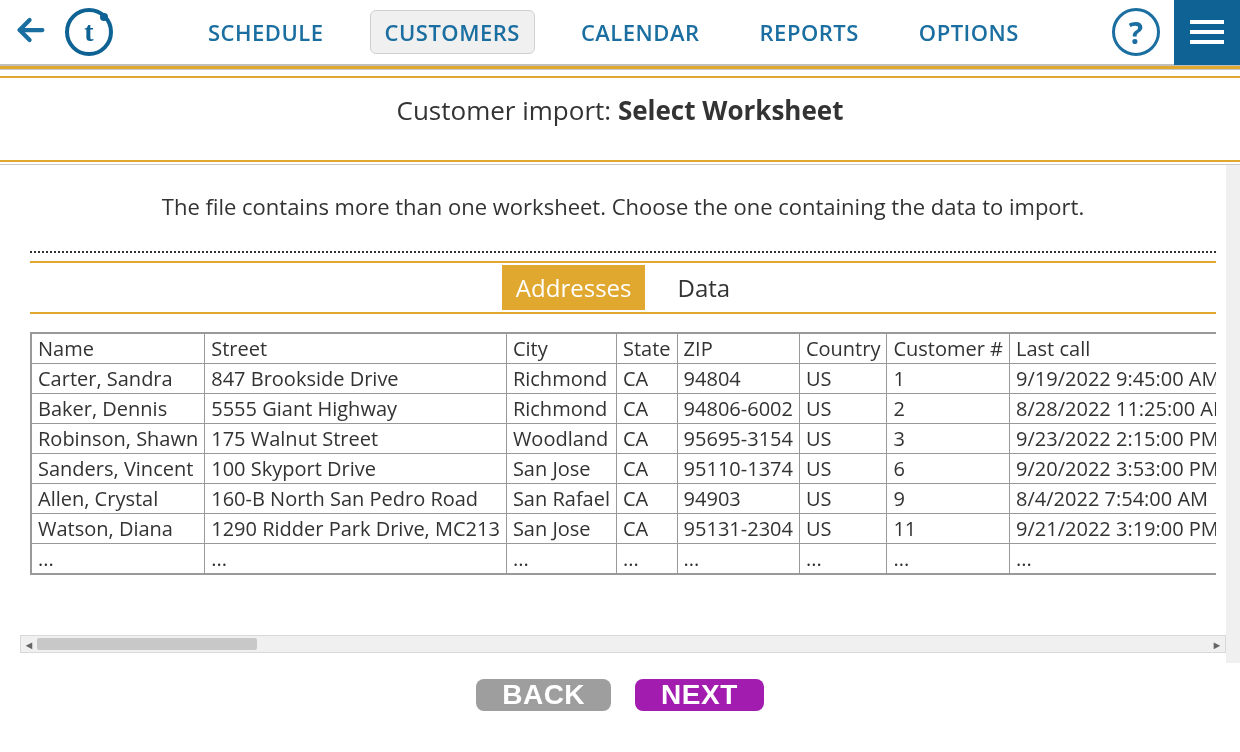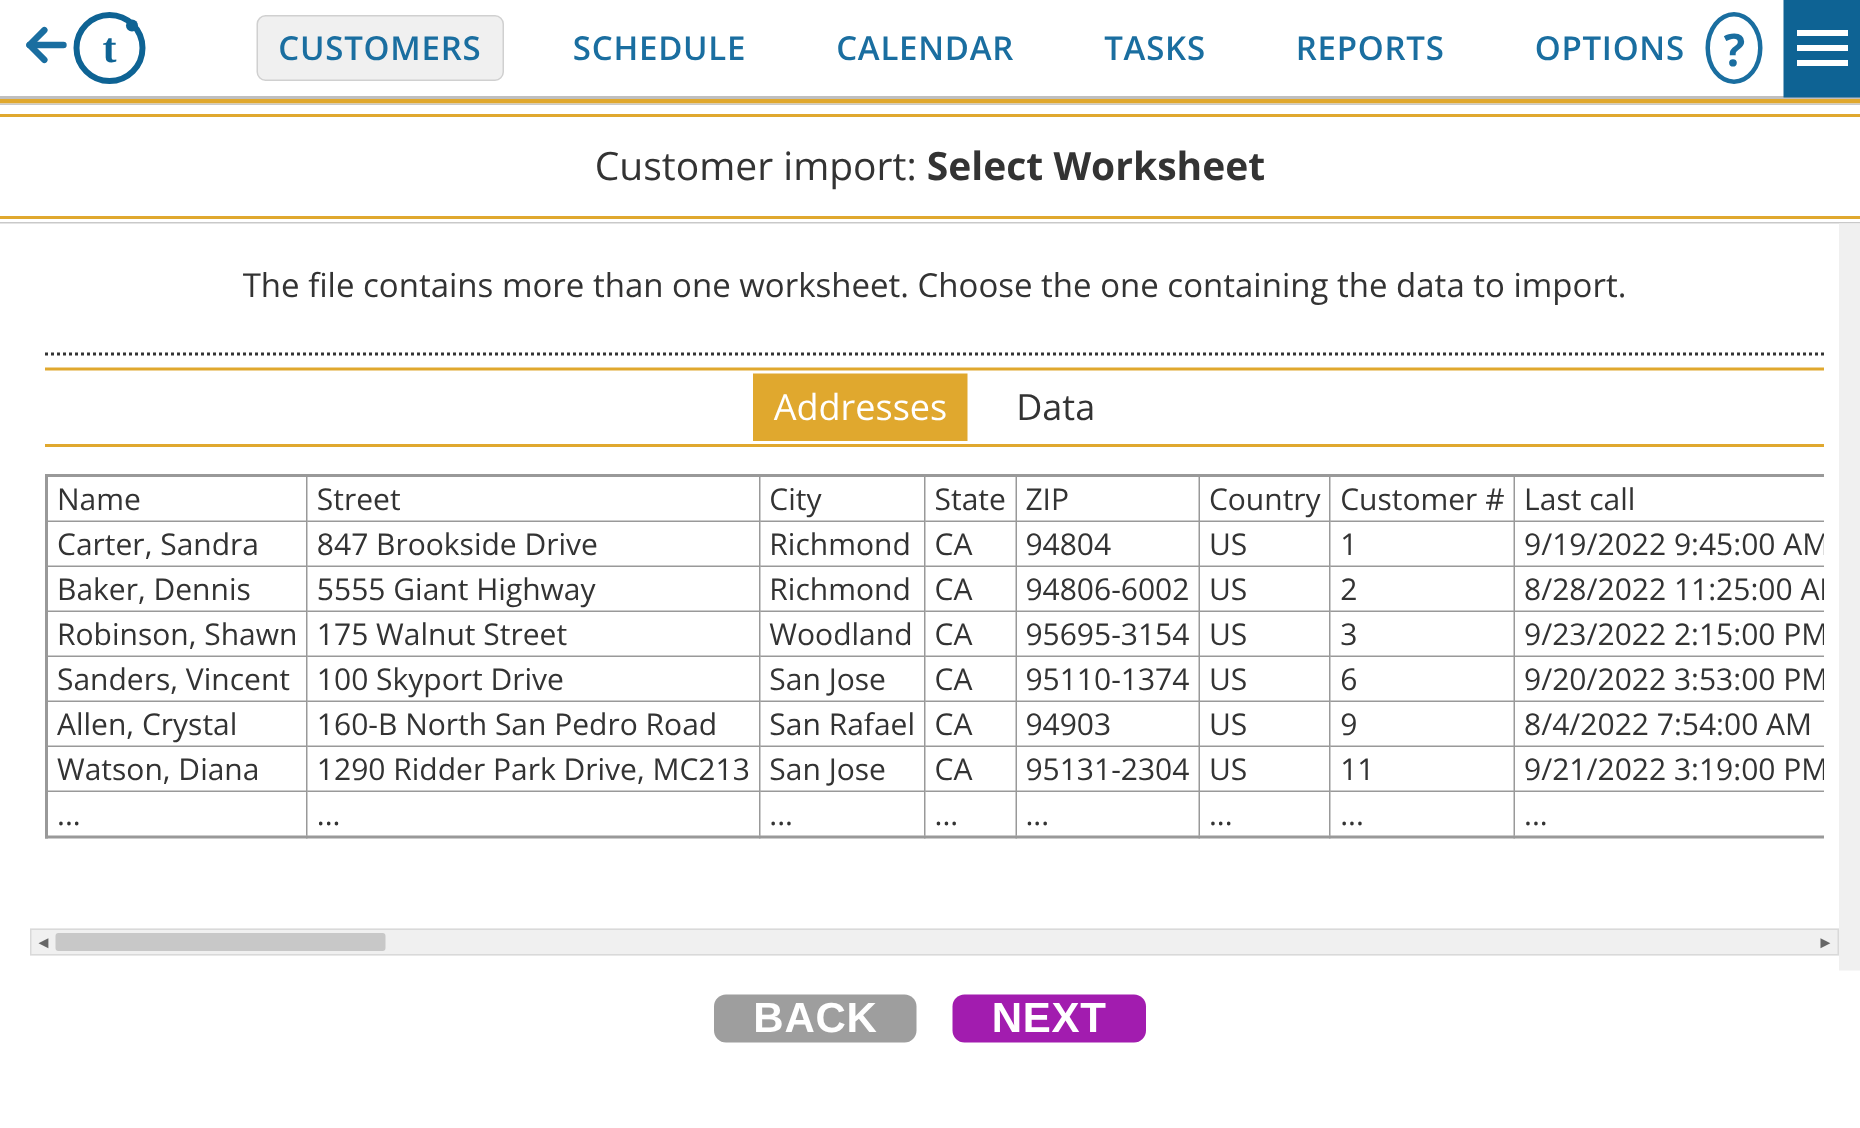--- a/index.html
+++ b/index.html
@@ -59,21 +59,21 @@
     cursor:pointer;
   }
   .gold-line { height: 3px; background: #e0a82e; }
   .gold-line-thin { height: 2px; background: #e0a82e; }
   .grey-line { height: 1px; background: #c9c9c9; }
 
   .page-title {
     text-align: center;
     font-size: 26px;
     color: #333;
-    padding: 14px 0 16px;
+    padding: 14px 0 32px;
     font-weight: 400;
   }
   .page-title .bold { font-weight: 700; }
 
   .body-wrap {
     border-right: 14px solid #f0f0f0;
     padding-bottom: 10px;
     margin-left: 20px;
   }
   .instruction {
@@ -168,24 +168,23 @@
       </svg>
   </div>
   <div class="logo">
     <svg width="50" height="50" viewBox="0 0 50 50">
       <circle cx="25" cy="25" r="22" fill="none" stroke="#0e6394" stroke-width="4"></circle>
       <circle cx="40" cy="10" r="4" fill="#0e6394"></circle>
       <text x="25" y="34" text-anchor="middle" font-size="28" font-weight="700" fill="#0e6394" font-family="Georgia, serif">t</text>
     </svg>
   </div>
   <div class="nav" id="nav-holder">
+      <div class="nav-item">SCHEDULE</div>
       <div class="nav-item active">CUSTOMERS</div>
-      <div class="nav-item">SCHEDULE</div>
       <div class="nav-item">CALENDAR</div>
-      <div class="nav-item">TASKS</div>
       <div class="nav-item">REPORTS</div>
       <div class="nav-item">OPTIONS</div>
     </div>
   <div class="help-btn">?</div>
   <div class="menu-btn">
     <svg width="34" height="28" viewBox="0 0 34 28">
         <rect y="2" width="34" height="4" fill="#fff"></rect>
         <rect y="12" width="34" height="4" fill="#fff"></rect>
         <rect y="22" width="34" height="4" fill="#fff"></rect>
       </svg>

